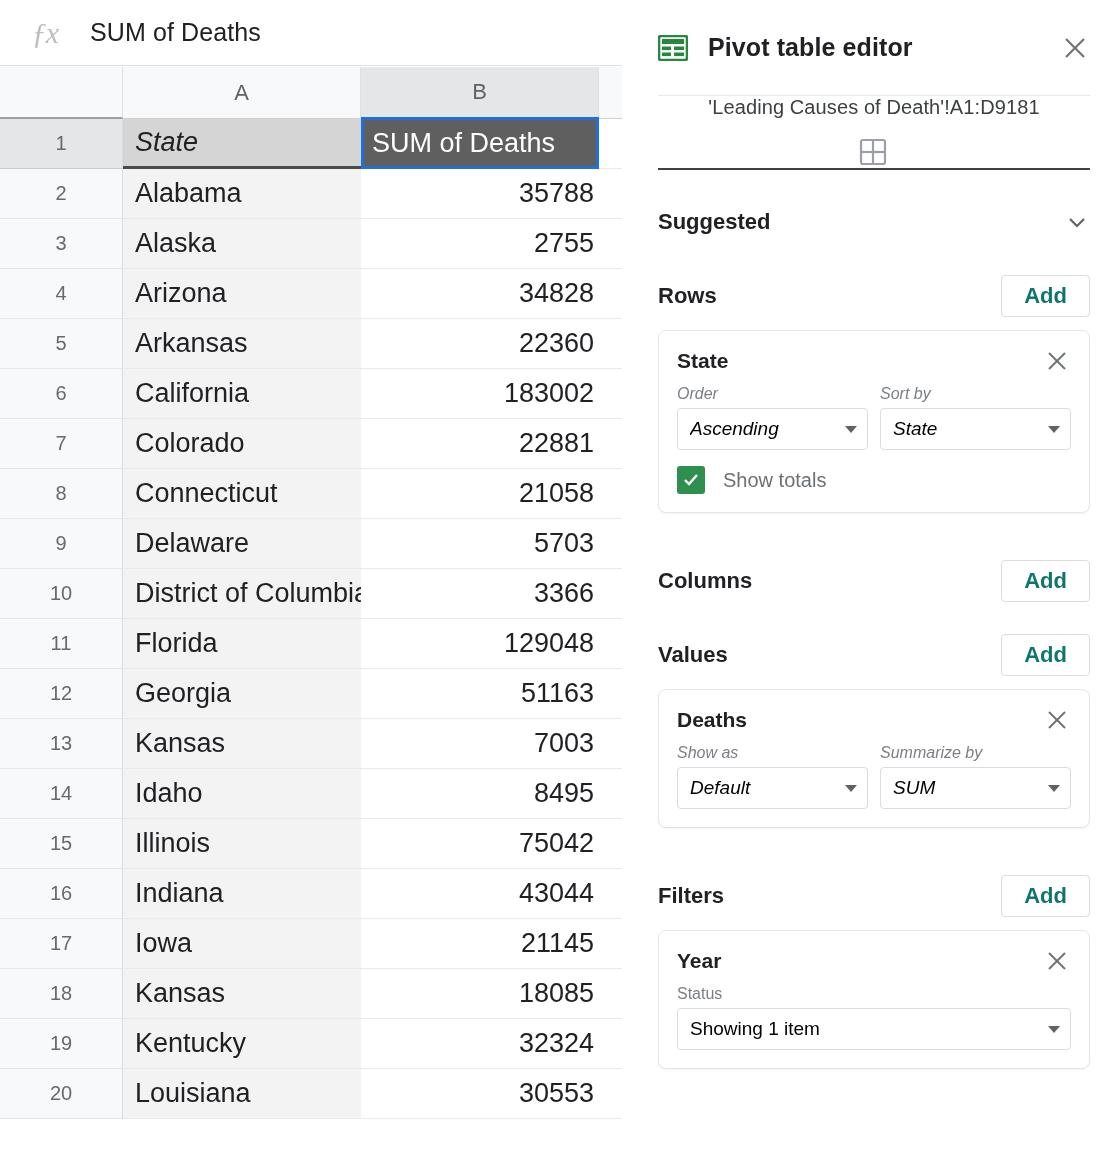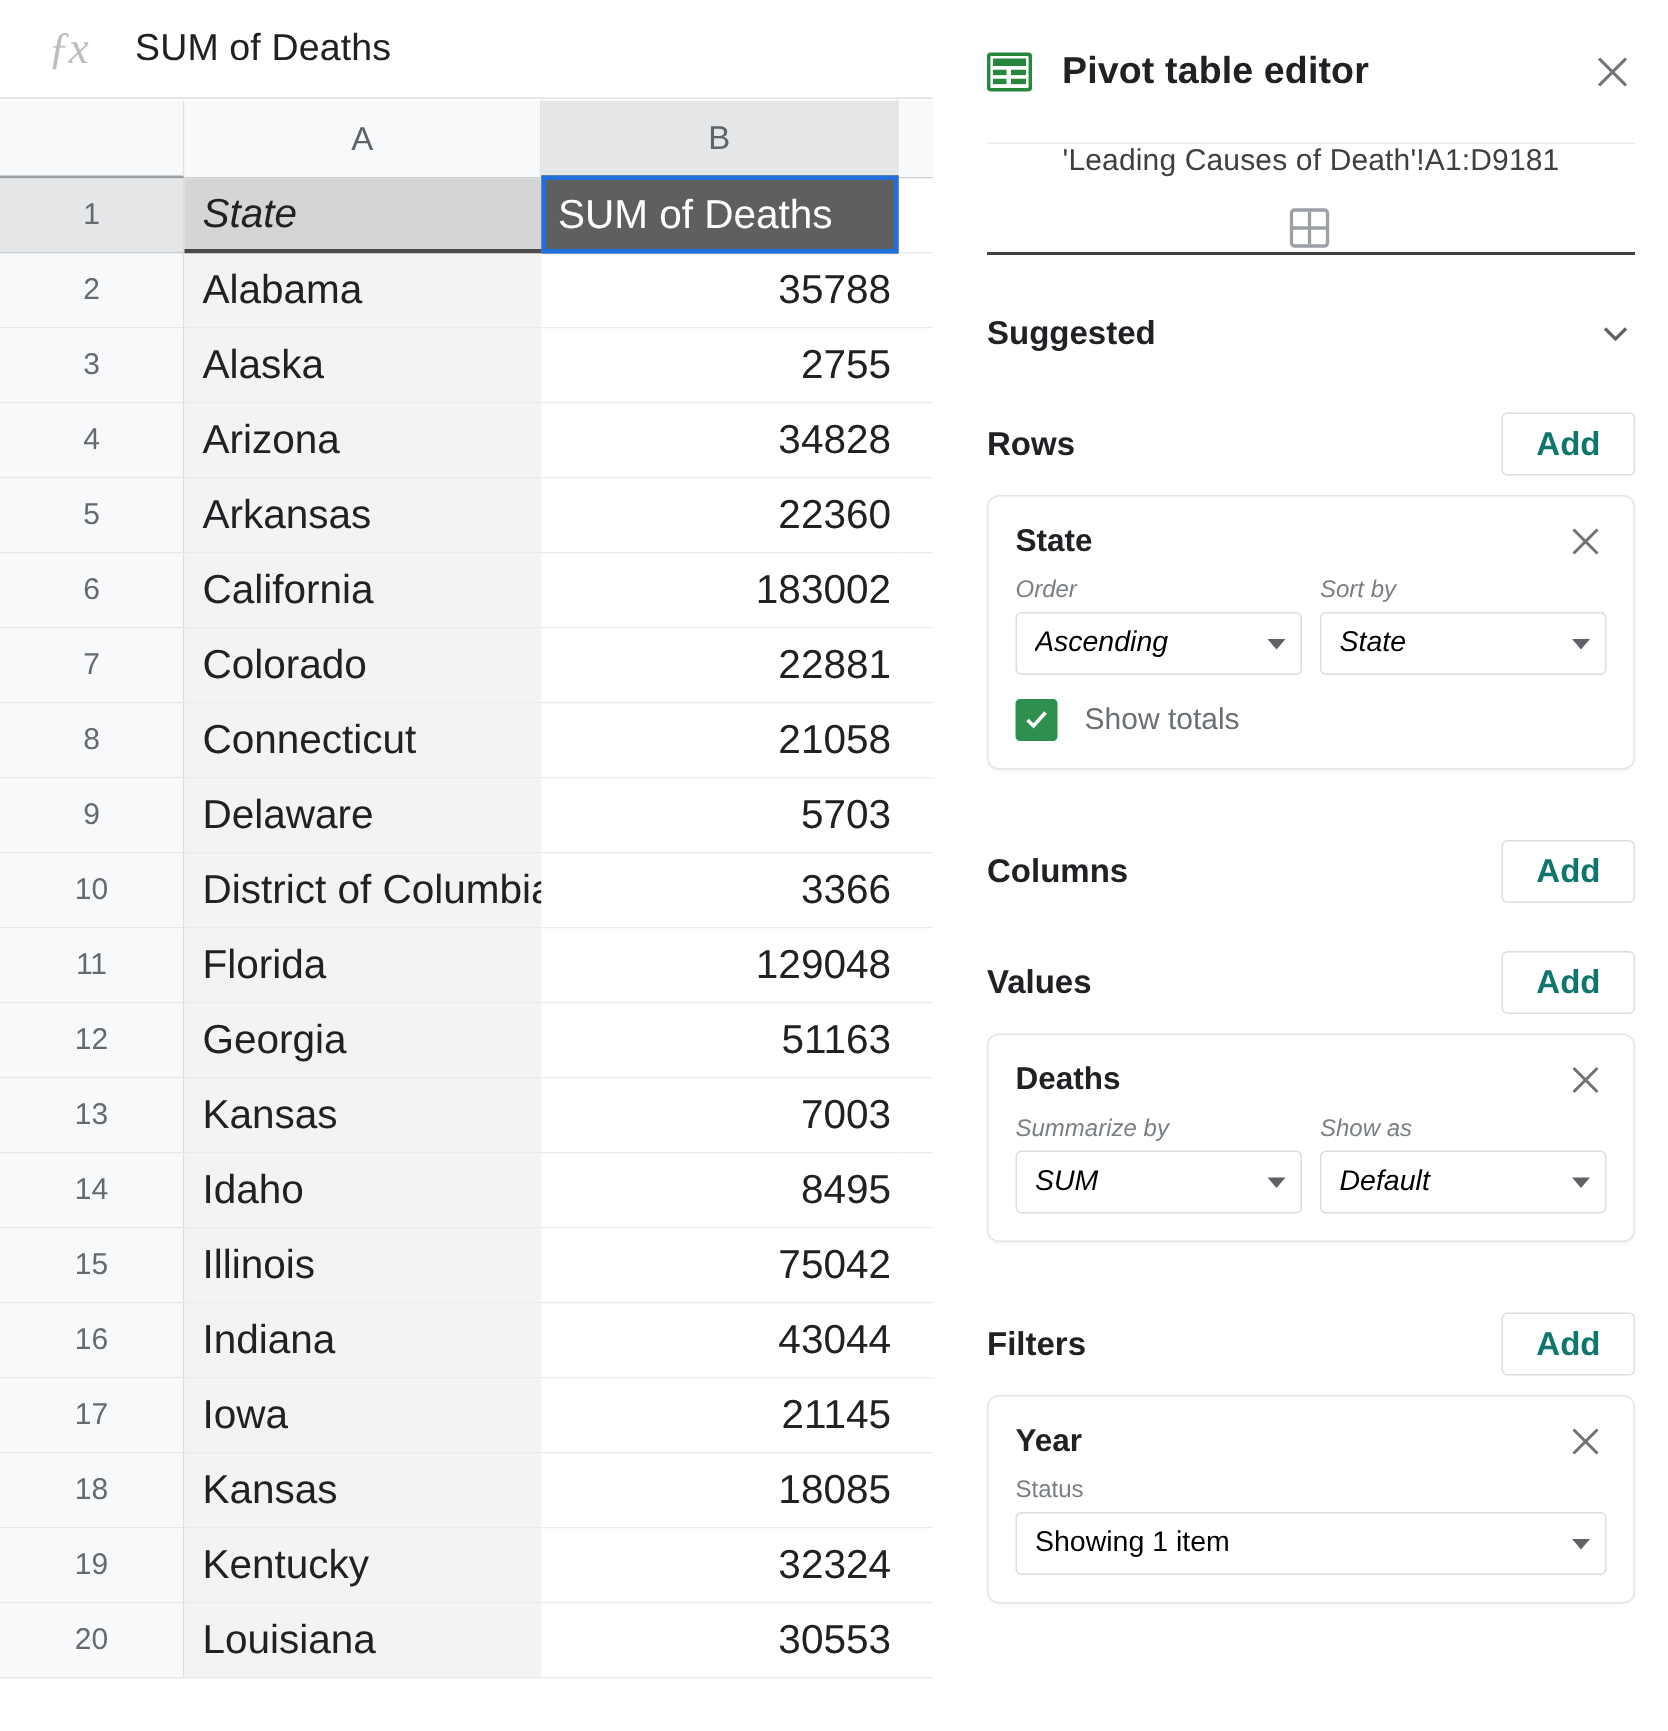--- a/index.html
+++ b/index.html
@@ -468,30 +468,30 @@
         <span class="card-title">Deaths</span>
         <span class="card-close">
           <svg width="24" height="24" viewBox="0 0 24 24">
             <line x1="4" y1="4" x2="20" y2="20" stroke="#6e7377" stroke-width="2"></line>
             <line x1="20" y1="4" x2="4" y2="20" stroke="#6e7377" stroke-width="2"></line>
           </svg>
         </span>
       </div>
       <div class="ctrl-row">
         <div class="ctrl">
+          <div class="ctrl-label">Show as</div>
+          <div class="select-box">
+            <span class="select-value">Default</span>
+            <span class="caret"></span>
+          </div>
+        </div>
+        <div class="ctrl">
           <div class="ctrl-label">Summarize by</div>
           <div class="select-box">
             <span class="select-value">SUM</span>
-            <span class="caret"></span>
-          </div>
-        </div>
-        <div class="ctrl">
-          <div class="ctrl-label">Show as</div>
-          <div class="select-box">
-            <span class="select-value">Default</span>
             <span class="caret"></span>
           </div>
         </div>
       </div>
     </div>
 
     <div class="spacer-lg"></div>
 
     <div class="section-head">
       <span class="section-label">Filters</span>

